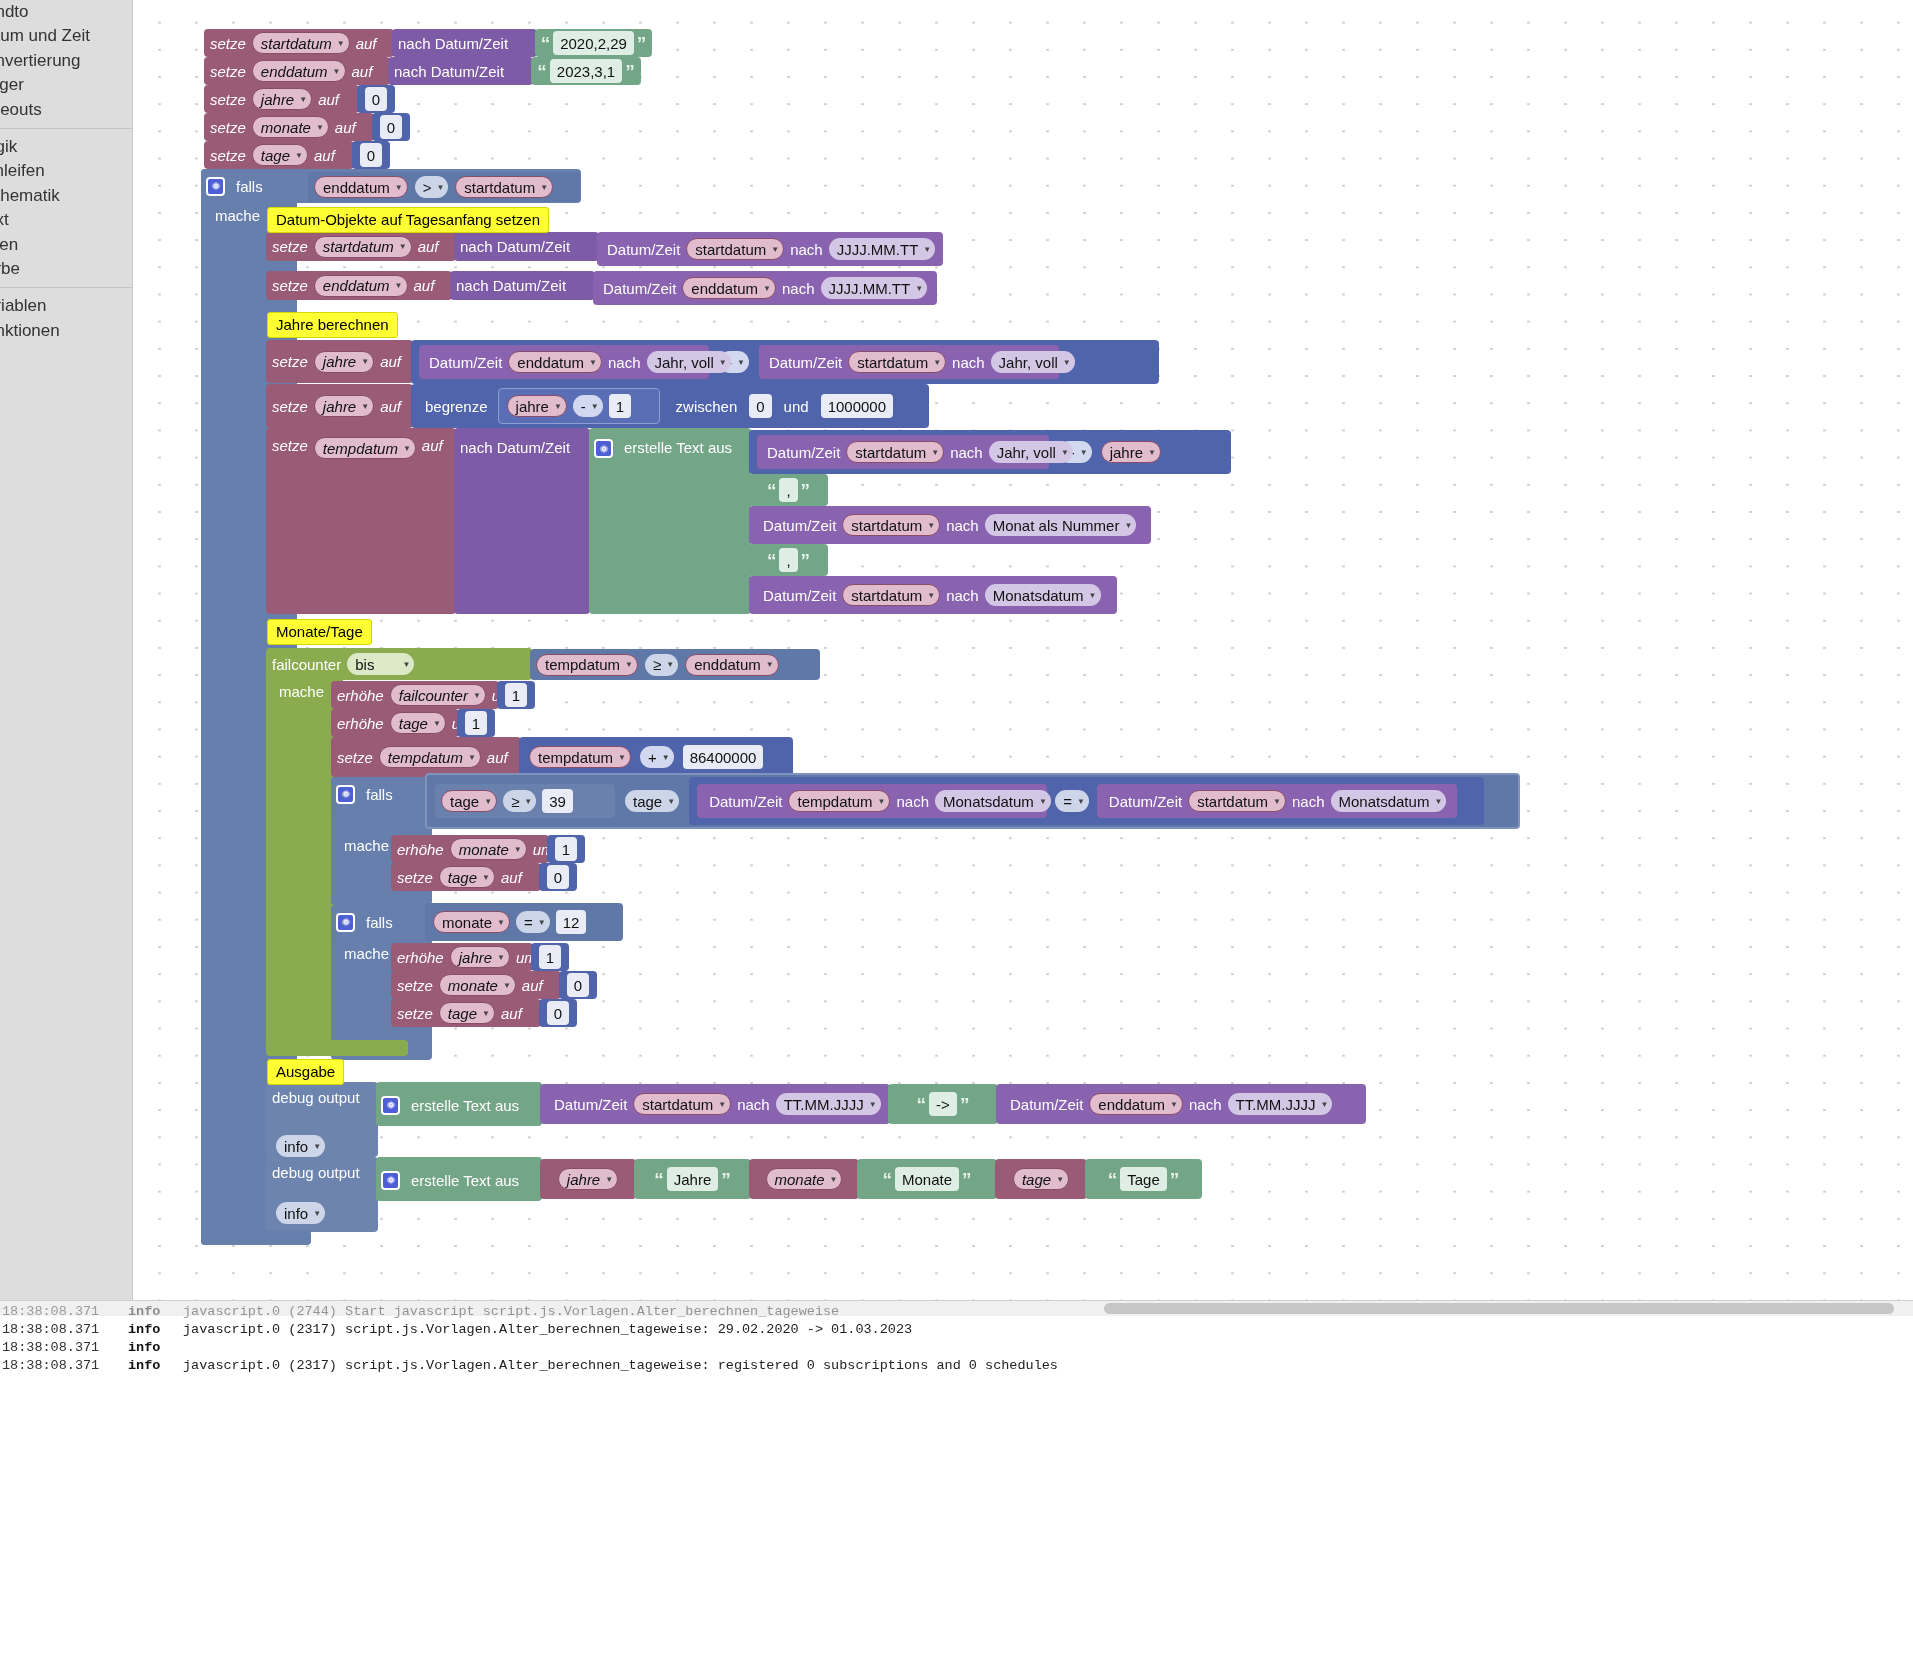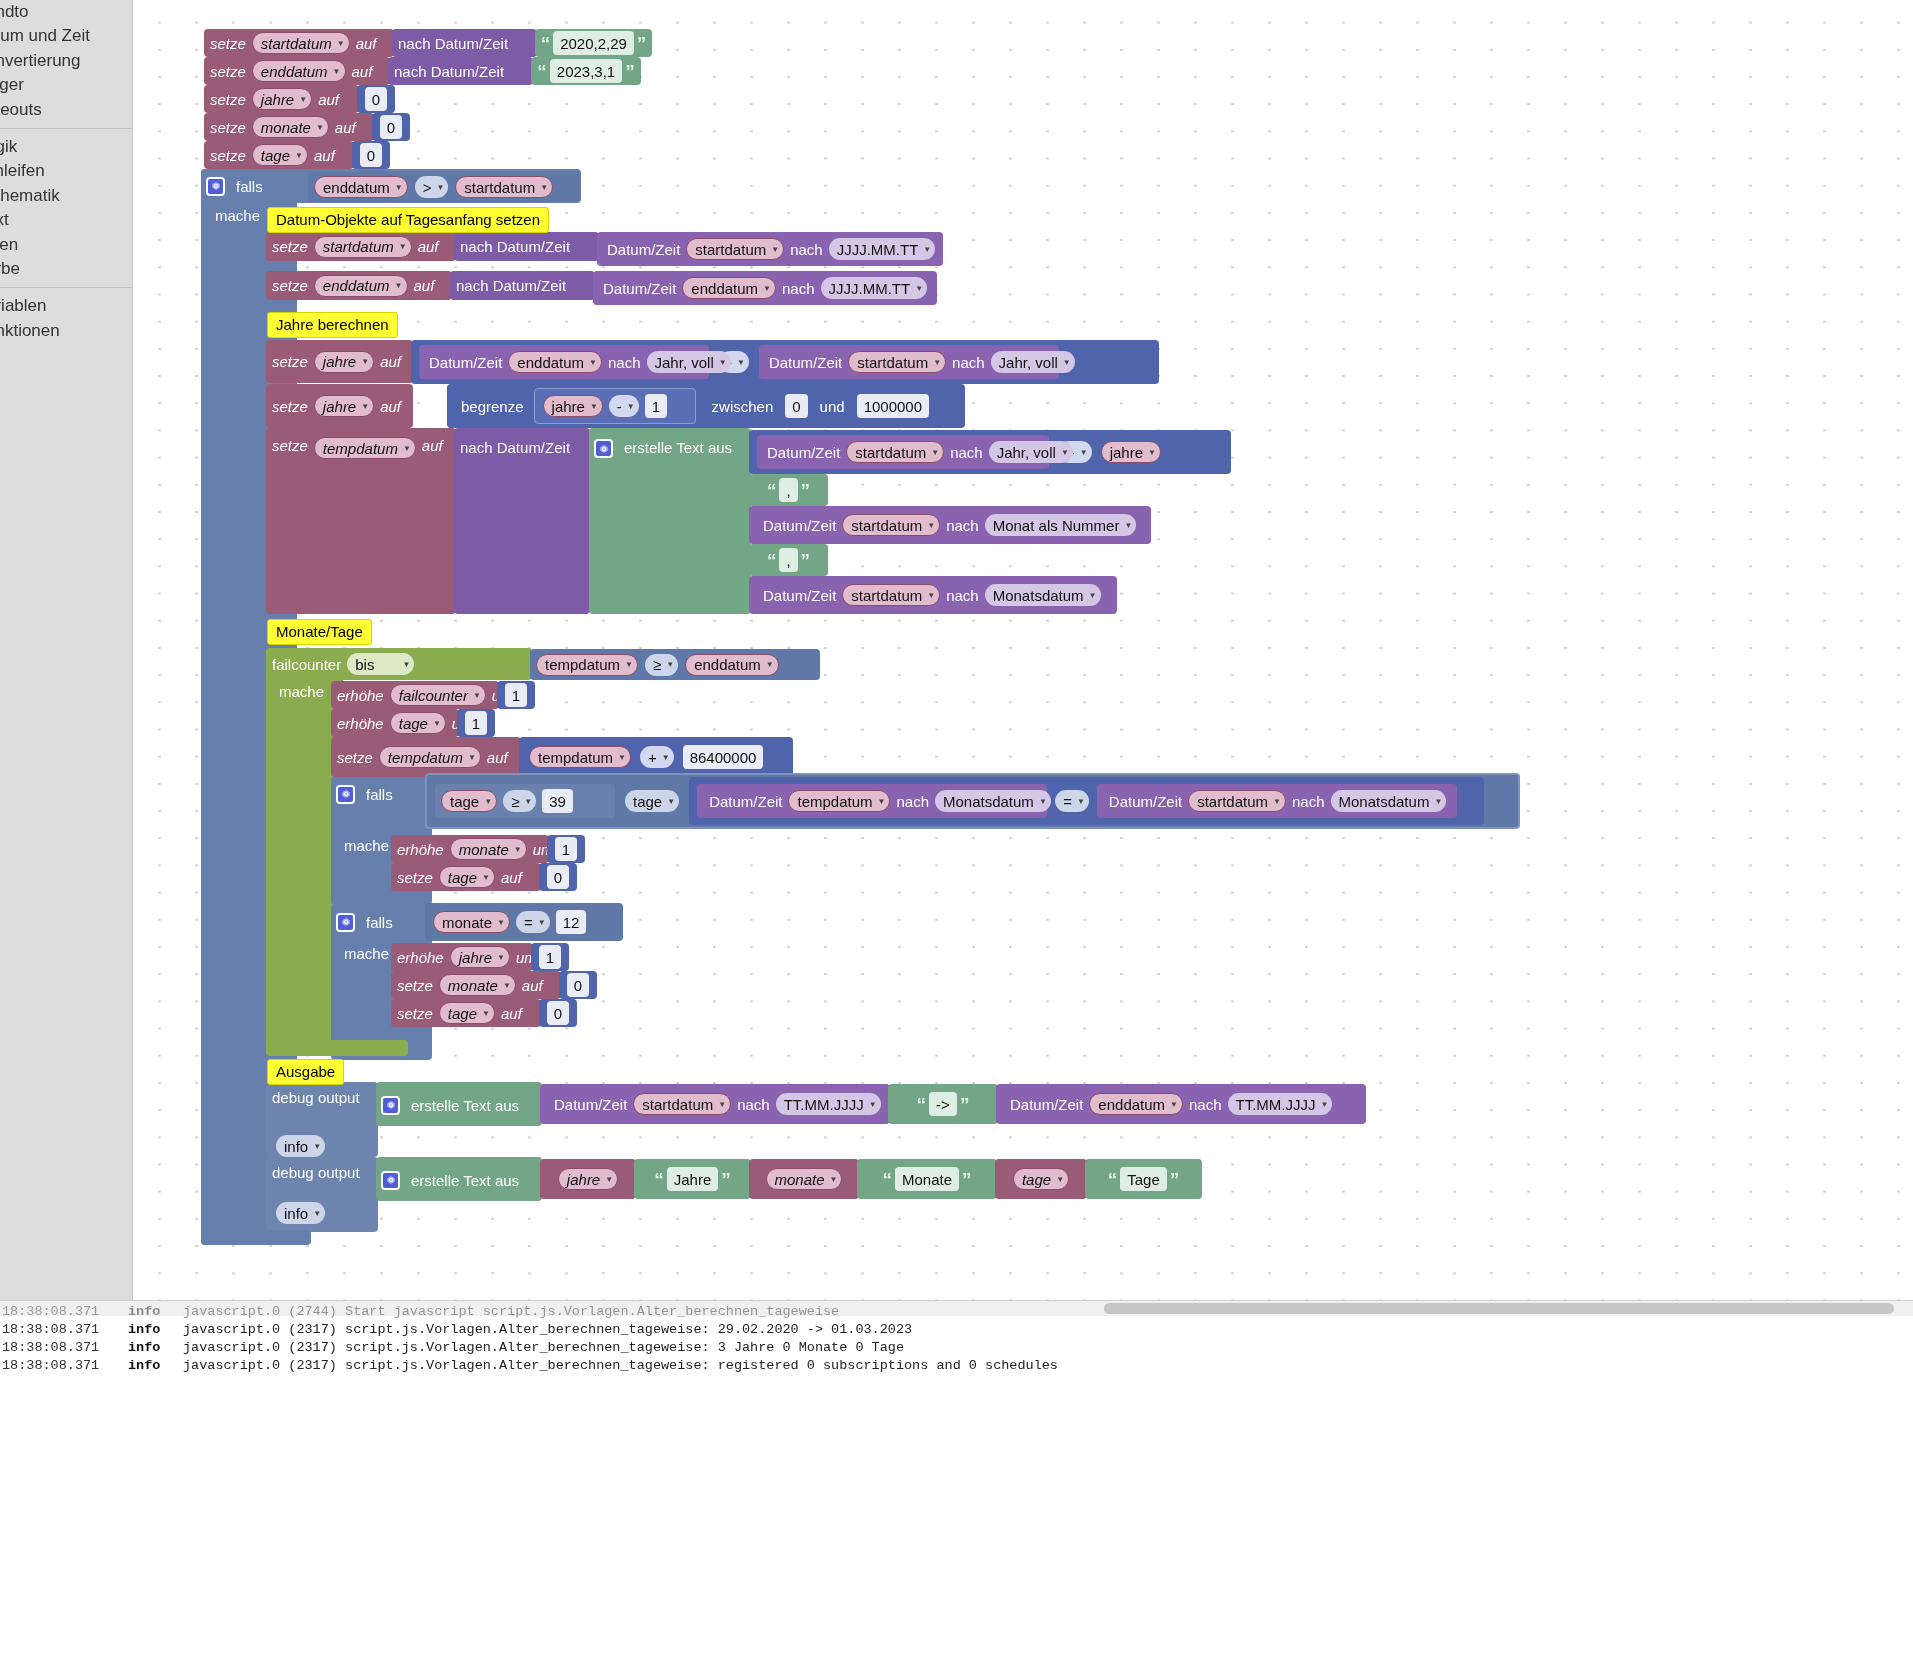--- a/index.html
+++ b/index.html
@@ -396,21 +396,21 @@
     <div class="blk c-var" style="left:133px; top:384px; width:147px; height:44px;">
       <div class="row">
         <span class="lbl">setze</span>
         <span class="field f-var">
             <span>jahre</span>
             <span class="caret">▼</span>
           </span>
         <span class="lbl">auf</span>
       </div>
     </div>
-    <div class="blk c-math" style="left:278px; top:384px; width:518px; height:44px;margin-left:36px;">
+    <div class="blk c-math" style="left:278px; top:384px; width:518px; height:44px;">
       <div class="row" style="padding-left:8px;">
         <span class="lbl">begrenze</span>
         <div class="blk c-math" style="position:relative; left:0; top:0; width:162px; height:36px; background:#5a6eb5; border:1px solid #8e9ed3; margin-left:4px;">
           <div class="row" style="padding-left:8px;">
             <span class="field f-var">
                 <span>jahre</span>
                 <span class="caret">▼</span>
               </span>
             <span class="field f-math" style="margin:0 6px;">
                 <span>-</span>
@@ -936,21 +936,20 @@
         <span class="msg">javascript.0 (2744) Start javascript script.js.Vorlagen.Alter_berechnen_tageweise</span>
       </div>
       <div class="logrow">
         <span class="ts">18:38:08.371</span>
         <span class="sev">info</span>
         <span class="msg">javascript.0 (2317) script.js.Vorlagen.Alter_berechnen_tageweise: 29.02.2020 -&gt; 01.03.2023</span>
       </div>
       <div class="logrow">
         <span class="ts">18:38:08.371</span>
         <span class="sev">info</span>
-        <span class="msg">javascript.0 (2317) script.js.Vorlagen.Alter_berechnen_tageweise: 3 Jahre 0 Monate 0 Tage</span>
       </div>
       <div class="logrow">
         <span class="ts">18:38:08.371</span>
         <span class="sev">info</span>
         <span class="msg">javascript.0 (2317) script.js.Vorlagen.Alter_berechnen_tageweise: registered 0 subscriptions and 0 schedules</span>
       </div>
     </div>
   </div>
 
 </div>

